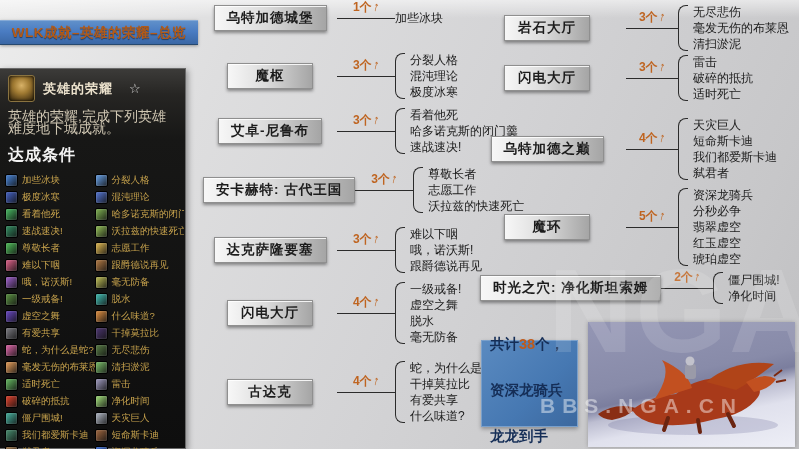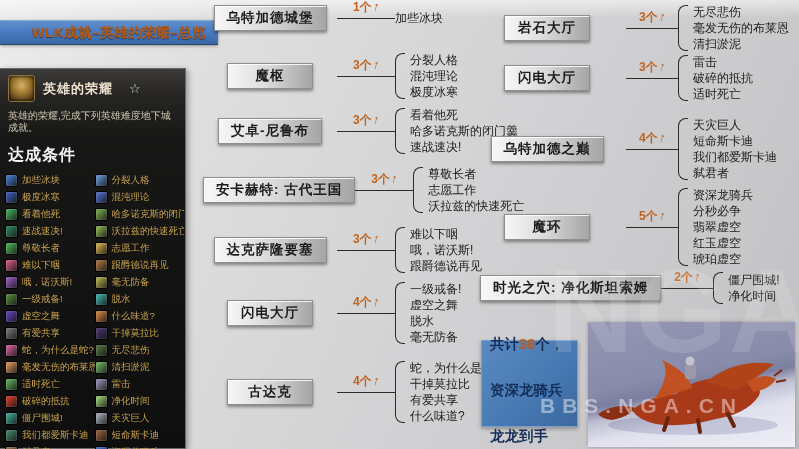--- a/index.html
+++ b/index.html
@@ -8,35 +8,35 @@
     font-family:"Liberation Sans","DejaVu Sans",sans-serif;
     background:linear-gradient(115deg,#ececec 0%,#dededf 25%,#d3d3d5 55%,#c7c7c9 85%,#bfbfc1 100%);
   }
   .stage::before{content:"";position:absolute;left:0;top:0;width:100%;height:18px;
     background:linear-gradient(180deg,rgba(255,255,255,.55),rgba(255,255,255,0));pointer-events:none;}
 
   
   .banner{position:absolute;left:0;top:20px;width:198px;height:23px;
     background:linear-gradient(180deg,#6090ca 0%,#4a7cc2 45%,#3a67a5 100%);
     border-top:1px solid #86aad6;border-bottom:1px solid #27496f;
-    display:flex;align-items:center;justify-content:center;box-shadow:0 1px 3px rgba(0,0,0,.35);padding-left:20px;}
+    display:flex;align-items:center;justify-content:center;box-shadow:0 1px 3px rgba(0,0,0,.35);}
   .banner-title{color:#b35a17;font-weight:bold;font-size:13.5px;letter-spacing:.5px;
     text-shadow:0 1px 1px rgba(0,0,0,.45);white-space:nowrap;}
 
   
   .sidebar{position:absolute;left:0;top:68px;width:186px;bottom:0;box-sizing:border-box;
     background:linear-gradient(180deg,#3c3b39 0,#262523 26px,#171716 70px,#0e0e0e 100%);
     border:1px solid #6a6a6a;border-left:none;box-shadow:2px 2px 6px rgba(0,0,0,.35);}
   .panel-header{display:flex;align-items:center;gap:8px;padding:6px 8px 2px;}
   .shield-icon{width:25px;height:25px;border:1px solid #8a7340;border-radius:3px;flex:none;
     background:radial-gradient(circle at 50% 38%,#d8b268 0%,#a07a32 40%,#5a431a 75%,#2a2008 100%);
     box-shadow:inset 0 0 3px #000;}
   .panel-title{color:#ece2cd;font-size:13px;font-weight:bold;letter-spacing:1px;white-space:nowrap;}
   .star-icon{color:#d5d5d5;font-size:13px;margin-left:8px;font-weight:normal;}
-  .panel-desc{color:#cfc6b2;font-size:10px;padding:6px 8px 0;line-height:12px;}
+  .panel-desc{color:#cfc6b2;font-size:14px;padding:6px 8px 0;line-height:12px;}
   .criteria-header{color:#f2f2f2;font-size:16px;font-weight:bold;padding:11px 8px 1px;letter-spacing:1px;}
   .criteria-list{display:flex;flex-wrap:wrap;padding:5px 1px 0 5px;}
   .crit-row{width:50%;height:17px;display:flex;align-items:center;gap:4px;overflow:hidden;box-sizing:border-box;}
   .crit-icon{width:11px;height:11px;border-radius:2px;border:1px solid #000;flex:none;
     box-shadow:inset 0 0 2px rgba(255,255,255,.35);}
   .crit-label{font-size:9.5px;color:#c9a44d;white-space:nowrap;}
 
   
   .group{position:absolute;display:flex;align-items:center;width:max-content;}
   .group.mid{left:203px;}

